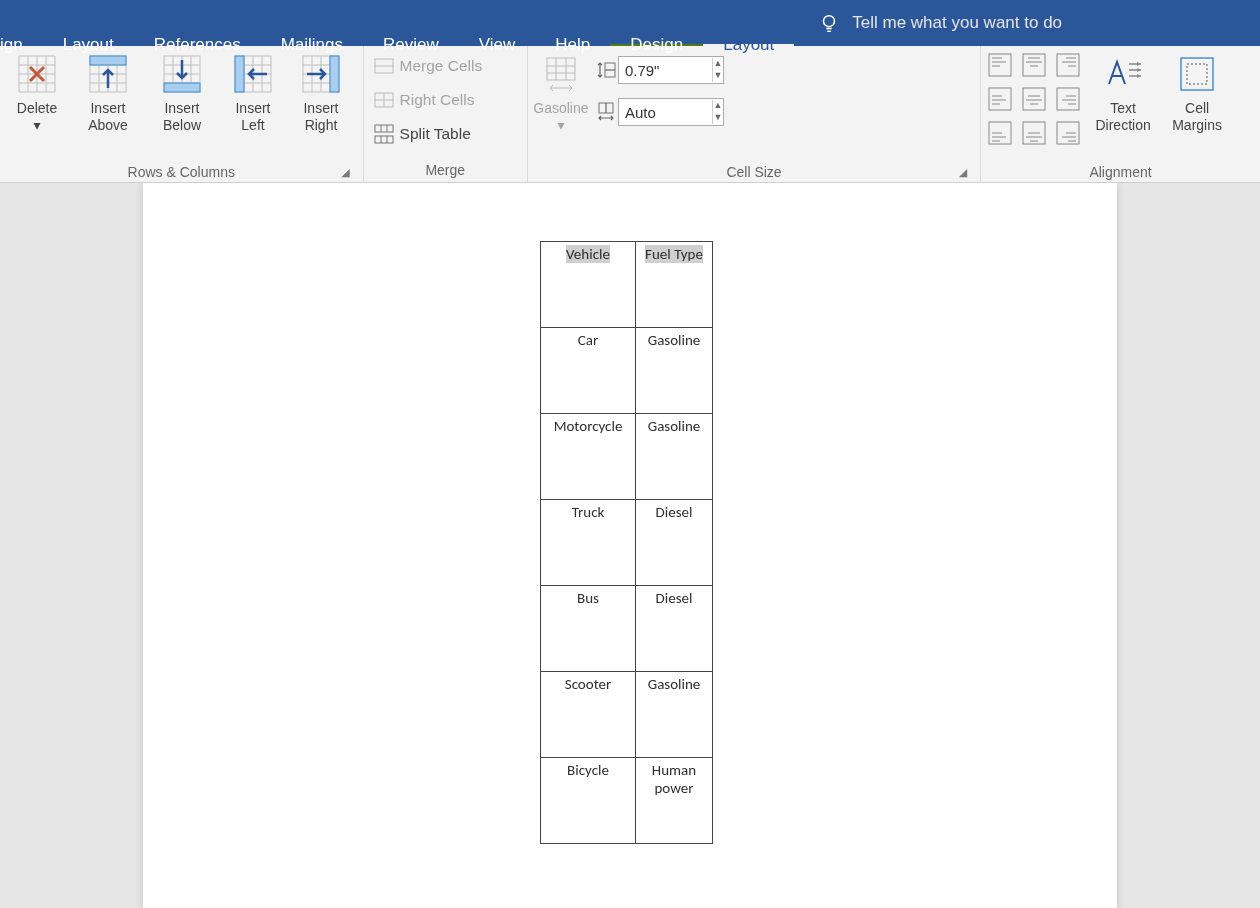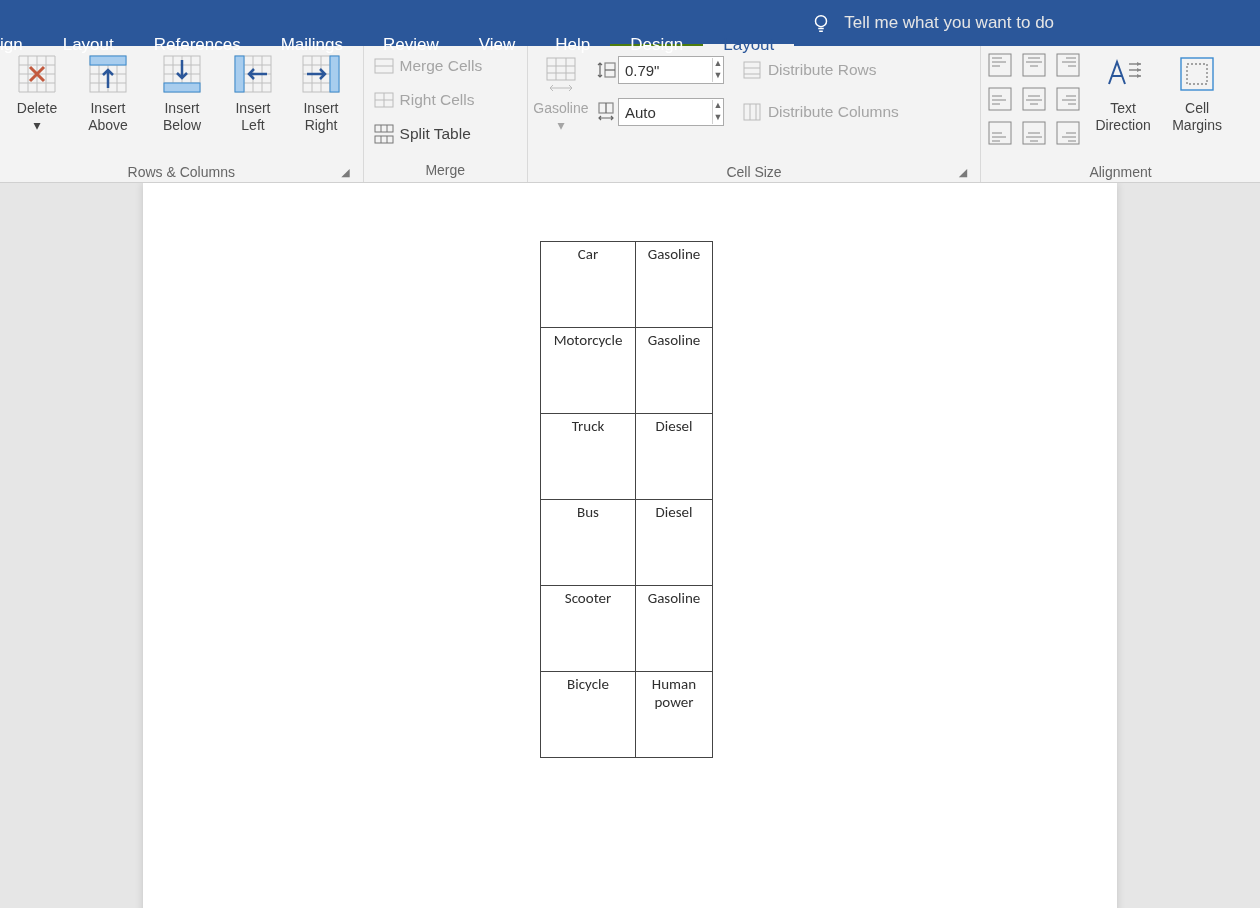--- a/index.html
+++ b/index.html
@@ -36,20 +36,21 @@
     background: #f3f3f3;
     color: #2b579a;
   }
   .tell-me {
     display: flex;
     align-items: center;
     gap: 12px;
     padding: 0 16px;
     color: #e5e5e5;
     font-size: 17px;
+    margin-left: 8px;
   }
   .bulb {
     width: 22px;
     height: 22px;
     display: inline-block;
   }
 
   
   .ribbon {
     background: #f3f3f3;
@@ -380,40 +381,20 @@
           </span>
           <div class="spin">
             <span class="spin-text">Auto</span>
             <span class="spin-btns">
                 <span>▲</span>
                 <span>▼</span>
               </span>
           </div>
         </div>
       </div>
-      <div class="stack" style="gap:14px;padding-top:6px;margin-left:8px;">
-        <div class="cmd disabled">
-          <span class="mini-icon">
-            <svg viewBox="0 0 20 20" fill="none" stroke="#bbb" stroke-width="1">
-                <rect x="2" y="2" width="16" height="16"></rect>
-                <path d="M2 8h16M2 14h16"></path>
-              </svg>
-          </span>
-          <span>Distribute Rows</span>
-        </div>
-        <div class="cmd disabled">
-          <span class="mini-icon">
-            <svg viewBox="0 0 20 20" fill="none" stroke="#bbb" stroke-width="1">
-                <rect x="2" y="2" width="16" height="16"></rect>
-                <path d="M8 2v16M14 2v16"></path>
-              </svg>
-          </span>
-          <span>Distribute Columns</span>
-        </div>
-      </div>
     </div>
     <div class="group-label">
       <span>Cell Size</span>
       <span class="dlg-launcher">◢</span>
     </div>
   </div>
 
   <div class="group" style="width:268px;border-right:none">
     <div class="group-body">
       <div class="align-grid">
@@ -497,20 +478,24 @@
     </div>
     <div class="group-label">Alignment</div>
   </div>
 
 </div>
 
 <div class="doc-area">
   <div class="page">
     <table class="doc-table">
       <tbody>
+          <tr>
+        <td class="c1 hdr"><span>Vehicle</span></td>
+        <td class="c2 hdr"><span>Fuel Type</span></td>
+      </tr>
       <tr>
         <td class="c1">Car</td>
         <td class="c2">Gasoline</td>
       </tr>
       <tr>
         <td class="c1">Motorcycle</td>
         <td class="c2">Gasoline</td>
       </tr>
       <tr>
         <td class="c1">Truck</td>

